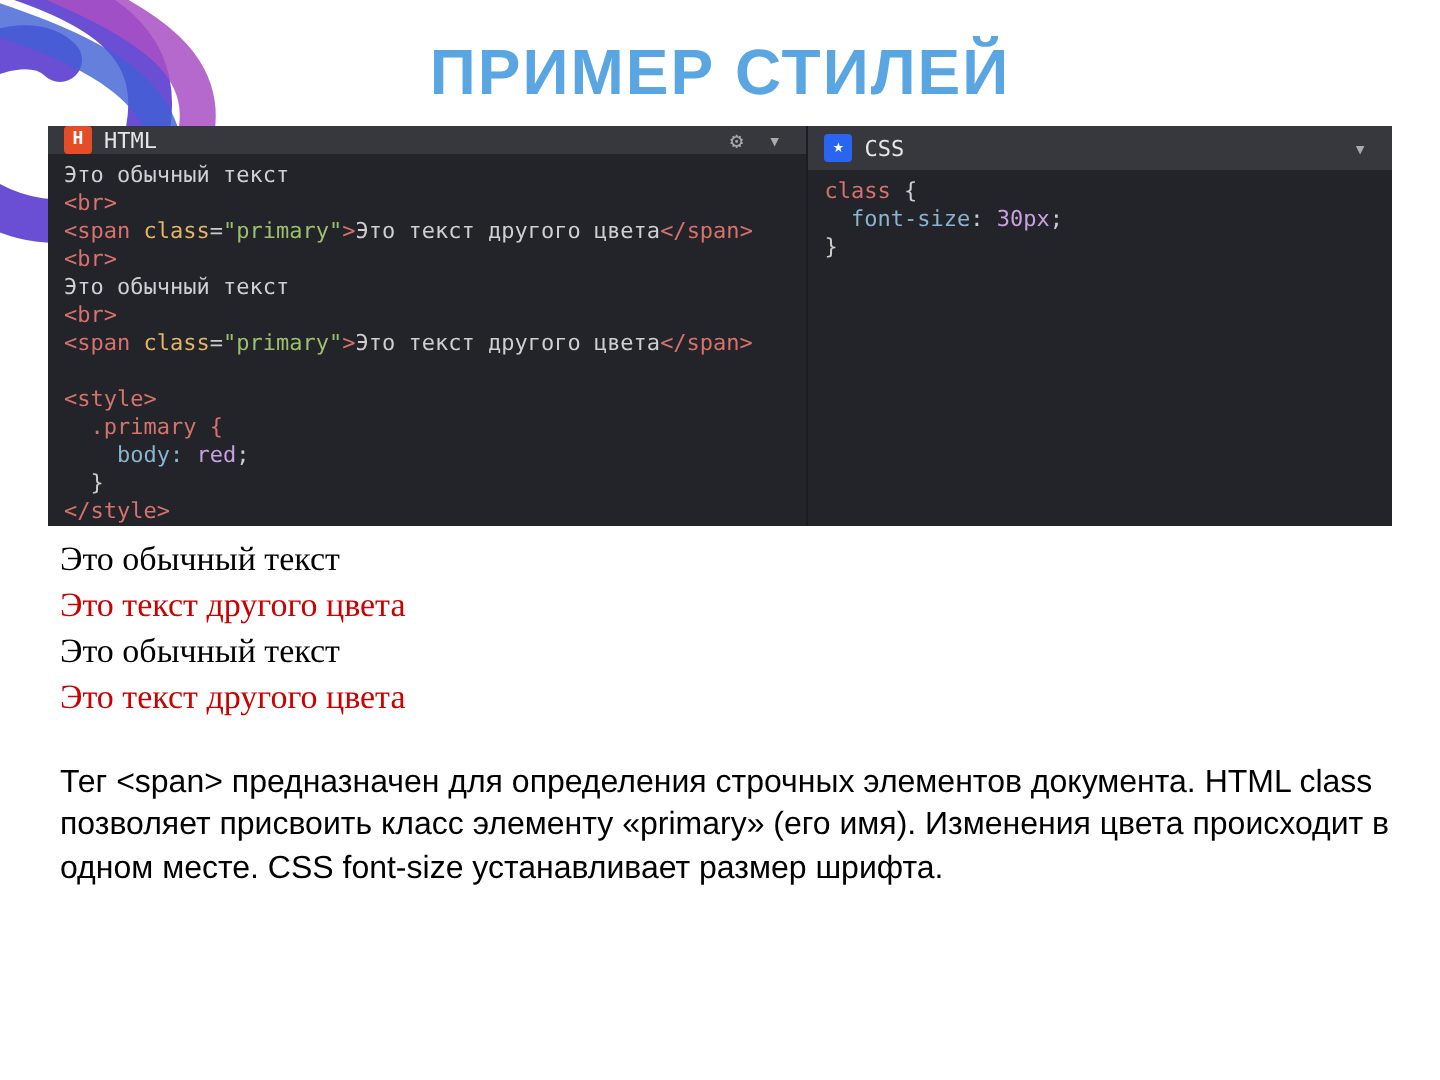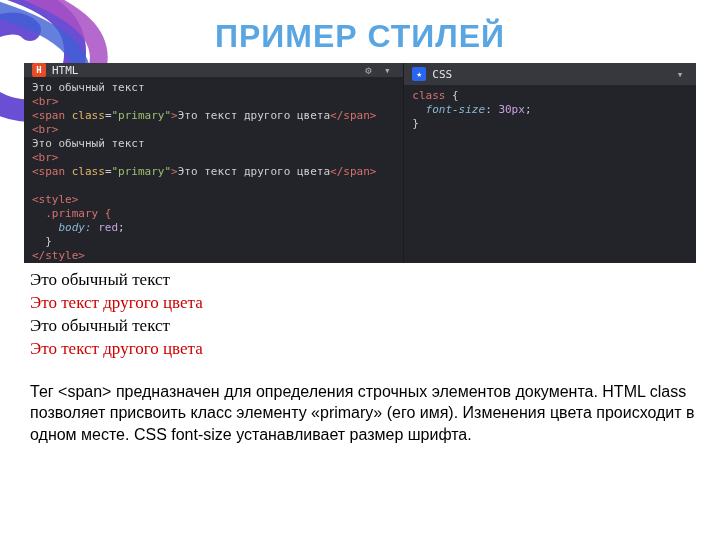--- a/index.html
+++ b/index.html
@@ -86,21 +86,21 @@
   .code {
     padding: 4px 8px;
     line-height: 14px;
     white-space: pre;
   }
   .c-tag { color: #d6726b; }
   .c-attr { color: #e5b567; }
   .c-str { color: #9cbf6e; }
   .c-txt { color: #cfcfcf; }
   .c-sel { color: #d6726b; }
-  .c-prop { color: #8ab5d1; font-style: italic; }
+  .c-prop { color: #8ab5d1; }
   .c-num { color: #c8a0df; text-align: center; }
   .c-punc { color: #ccc; }
 
   .output {
     margin: 0 24px;
     padding: 6px 6px 10px 6px;
     font-family: "Times New Roman", serif;
     font-size: 17px;
     line-height: 1.35;
   }

